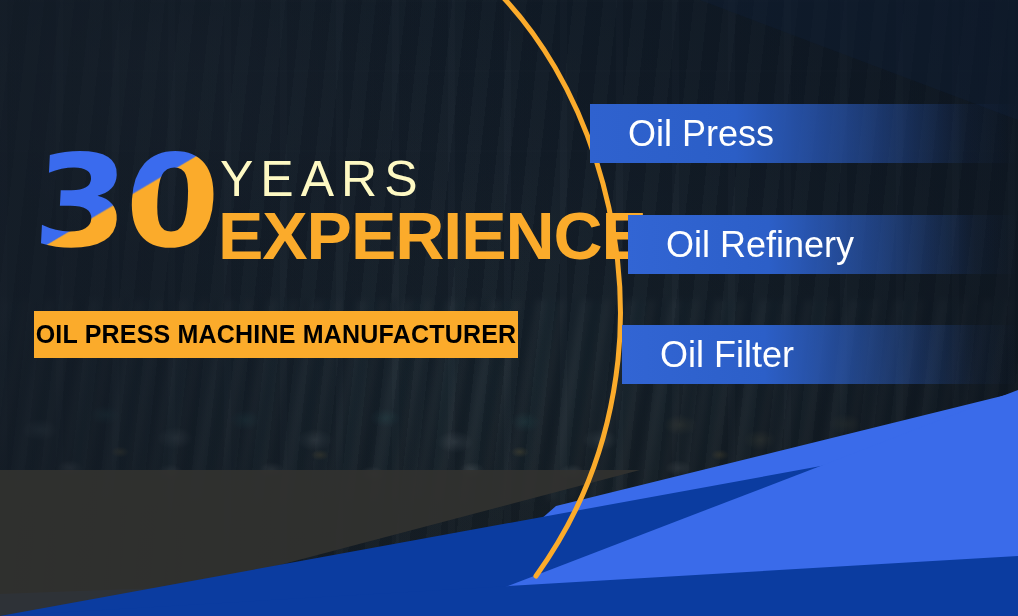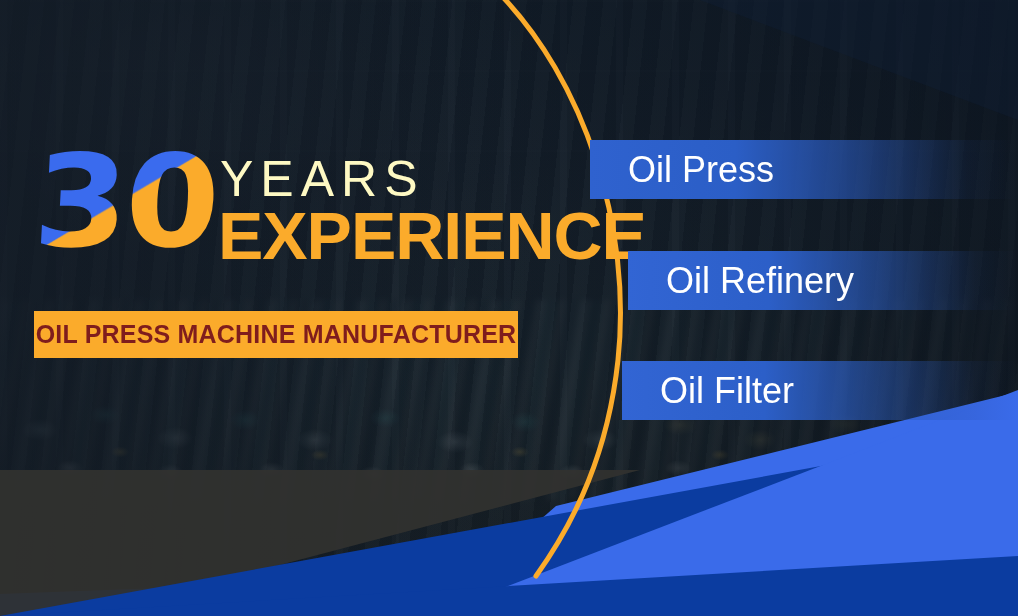--- a/index.html
+++ b/index.html
@@ -136,31 +136,31 @@
     font-family:"Liberation Sans","DejaVu Sans",sans-serif;
     transform:scaleX(1.03);
     transform-origin:left center;
   }
 
   .tagline{
     position:absolute; left:34px; top:311px;
     width:484px; height:47px;
     background:#fbab2b;
     display:flex; align-items:center; justify-content:center;
-    color:#7f1d1d;
+    color:#000000;
     font-size:25px;
     font-weight:700;
     letter-spacing:.2px;
     font-family:"Liberation Sans","DejaVu Sans",sans-serif;
     transform:scaleX(1.0);
     white-space:nowrap;
   }
 
   
-  .bars{position:absolute; left:0; top:0; width:1018px; height:520px;margin-top:36px;}
+  .bars{position:absolute; left:0; top:0; width:1018px; height:520px;}
   .bar{
     position:absolute;
     height:59px;
     display:flex;
     align-items:center;
     padding-left:38px;
     color:#ffffff;
     font-size:36px;
     font-weight:400;
     font-family:"Liberation Sans","DejaVu Sans",sans-serif;

